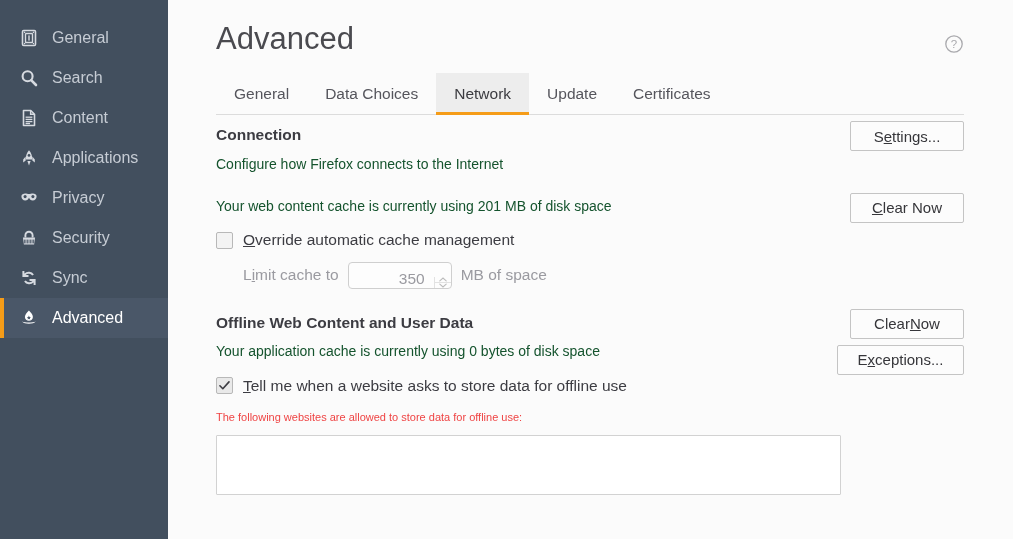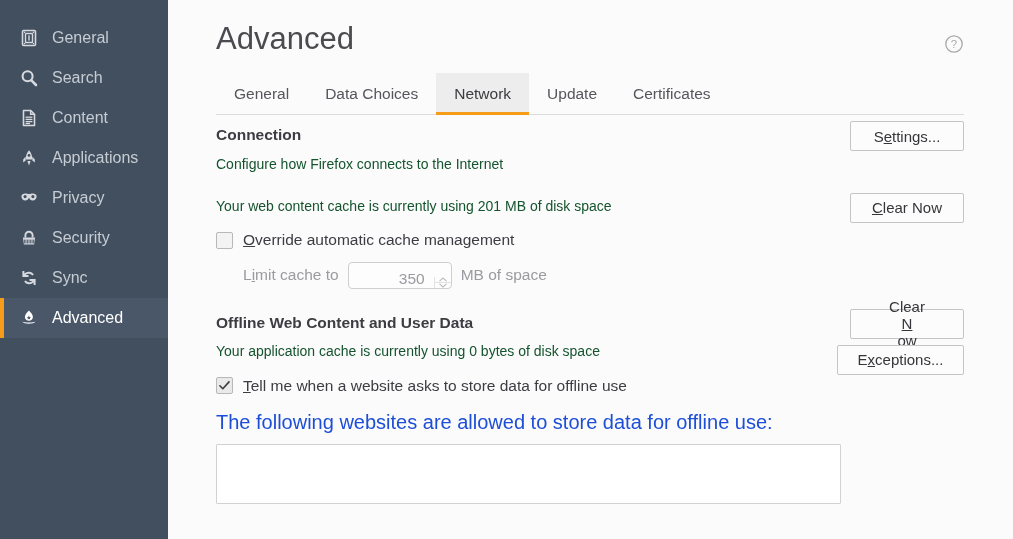--- a/index.html
+++ b/index.html
@@ -218,22 +218,22 @@
   .spin-btn {
     flex: 1 1 50%;
     display: flex;
     align-items: center;
     justify-content: center;
     cursor: pointer;
   }
   .spin-btn.up { border-bottom: 1px solid #e2e2e2; }
 
   .sites-label {
-    font-size: 20px;
-    color: #1d4ed8;
+    font-size: 11px;
+    color: #ef4444;
     line-height: 1;
   }
   .sites-list {
     border: 1px solid #d2d2d2;
     background: #ffffff;
     border-radius: 1px;
   }
 </style>
 </head>
 <body>
@@ -421,21 +421,21 @@
               </span>
             </span>
           </span>
           <span>MB of space</span>
         </div>
       </div>
 
       <div class="section" style="margin-top:26px;">
         <div class="section-title">Offline Web Content and User Data</div>
         <div class="section-desc" style="margin-top:14px;">Your application cache is currently using 0 bytes of disk space</div>
-        <button class="btn" style="right:0; top:-6px; width:114px;flex-direction:column;">
+        <button class="btn" style="right:0; top:-6px; width:114px;">
           <span>Clear </span>
             <u>N</u>
             <span>ow</span>
         </button>
         <button class="btn" style="right:0; top:30px; width:127px;">
           <span>E</span>
             <u>x</u>
             <span>ceptions...</span>
         </button>
 

